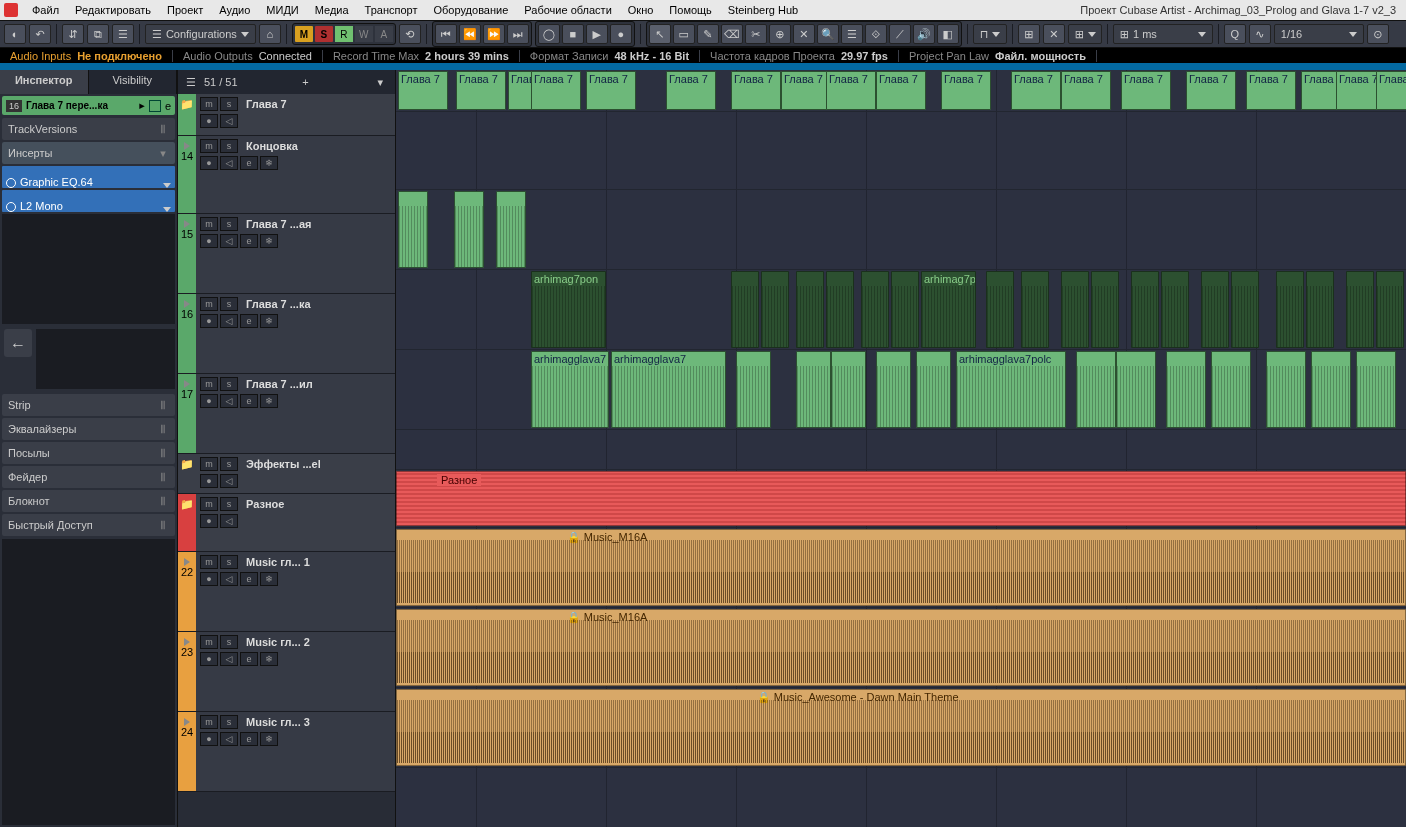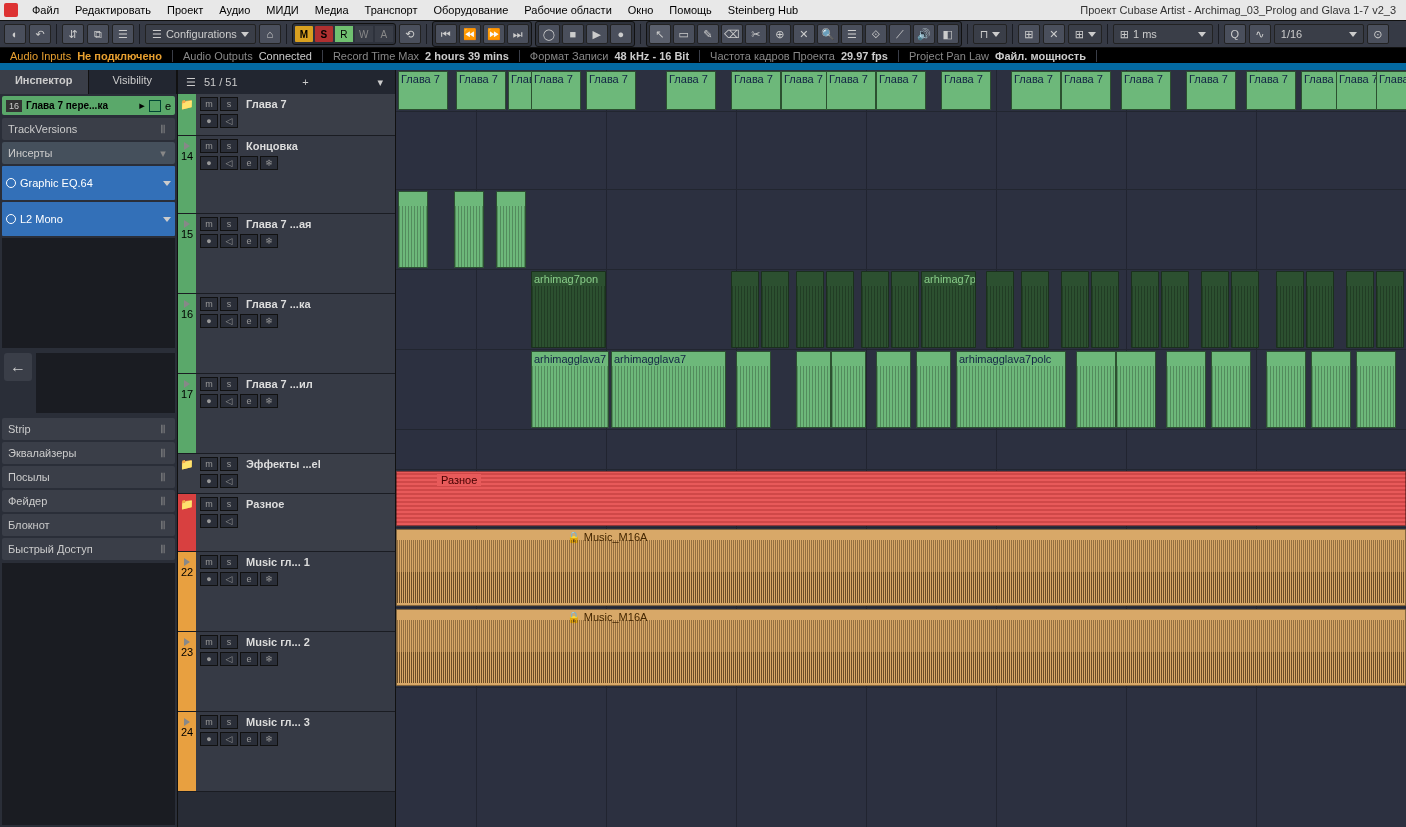--- a/index.html
+++ b/index.html
@@ -25,21 +25,21 @@
 .main{display:flex;height:757px}
 .inspector{width:178px;background:#2a2e38;border-right:1px solid #111;display:flex;flex-direction:column}
 .insp-tabs{height:24px;background:#222630;display:flex}
 .insp-tab{flex:1;padding:4px 8px;text-align:center;cursor:pointer;border-right:1px solid #111}
 .insp-tab.active{background:#3a3e48;font-weight:bold}
 .insp-header{background:#5aa86a;color:#000;padding:3px 4px;display:flex;align-items:center;margin:2px;border-radius:2px}
 .insp-header .num{background:#333;color:#ccc;padding:1px 3px;font-size:9px;margin-right:4px}
 .insp-header .ename{flex:1;font-weight:bold;font-size:10px;overflow:hidden}
 .insp-row{height:22px;background:#3a3e48;margin:1px 2px;display:flex;align-items:center;padding:0 6px;cursor:pointer;border-radius:2px}
 .insp-row .ricon{width:12px;text-align:center;margin-left:auto;color:#888}
-.insp-insert{height:34px;margin:1px 2px;background:#3370b8;display:flex;align-items:center;padding:0 4px;color:#fff;font-size:10px;border-radius:1px}
+.insp-insert{height:22px;margin:1px 2px;background:#3370b8;display:flex;align-items:flex-end;padding:0 4px;color:#fff;font-size:10px;border-radius:1px}
 .insp-insert .pwr{width:10px;height:10px;border:1px solid #fff;border-radius:50%;margin-right:4px}
 .insp-black{flex:1;background:#1a1c22;margin:2px}
 .insp-back{width:28px;height:28px;background:#3a3e48;margin:4px;display:flex;align-items:center;justify-content:center;font-size:16px;border-radius:3px}
 .tracklist{width:218px;background:#282c36;border-right:1px solid #111;display:flex;flex-direction:column}
 .tl-header{height:24px;background:#222630;display:flex;align-items:center;padding:0 8px}
 .tl-header .add{margin-left:auto;cursor:pointer;padding:0 4px}
 .tracks{flex:1;overflow:hidden}
 .track-row{display:flex;border-bottom:1px solid #1a1c22;position:relative}
 .track-stripe{width:18px;display:flex;flex-direction:column;align-items:center;justify-content:flex-start;padding-top:4px;font-size:8px}
 .stripe-green{background:#5aa86a;color:#000}
@@ -577,16 +577,23 @@
             <div class="wave2" style="top: 42px;"></div>
           </div>
         </div>
         <div class="lane" style="top: 538px; height: 80px;">
           <div class="clip clip-orange" style="left: 0px; right: 0px; width: auto;">
             <span style="position: absolute; left: 170px; top: 1px;">🔒 Music_M16A</span>
             <div class="wave2"></div>
             <div class="wave2" style="top: 42px;"></div>
           </div>
         </div>
+        <div class="lane" style="top: 618px; height: 80px;">
+          <div class="clip clip-orange" style="left: 0px; right: 0px; width: auto;">
+            <span style="position: absolute; left: 360px; top: 1px;">🔒 Music_Awesome - Dawn Main Theme</span>
+            <div class="wave2"></div>
+            <div class="wave2" style="top: 42px;"></div>
+          </div>
+        </div>
       </div>
   </div>
 
 </div>
 
 </body></html>

